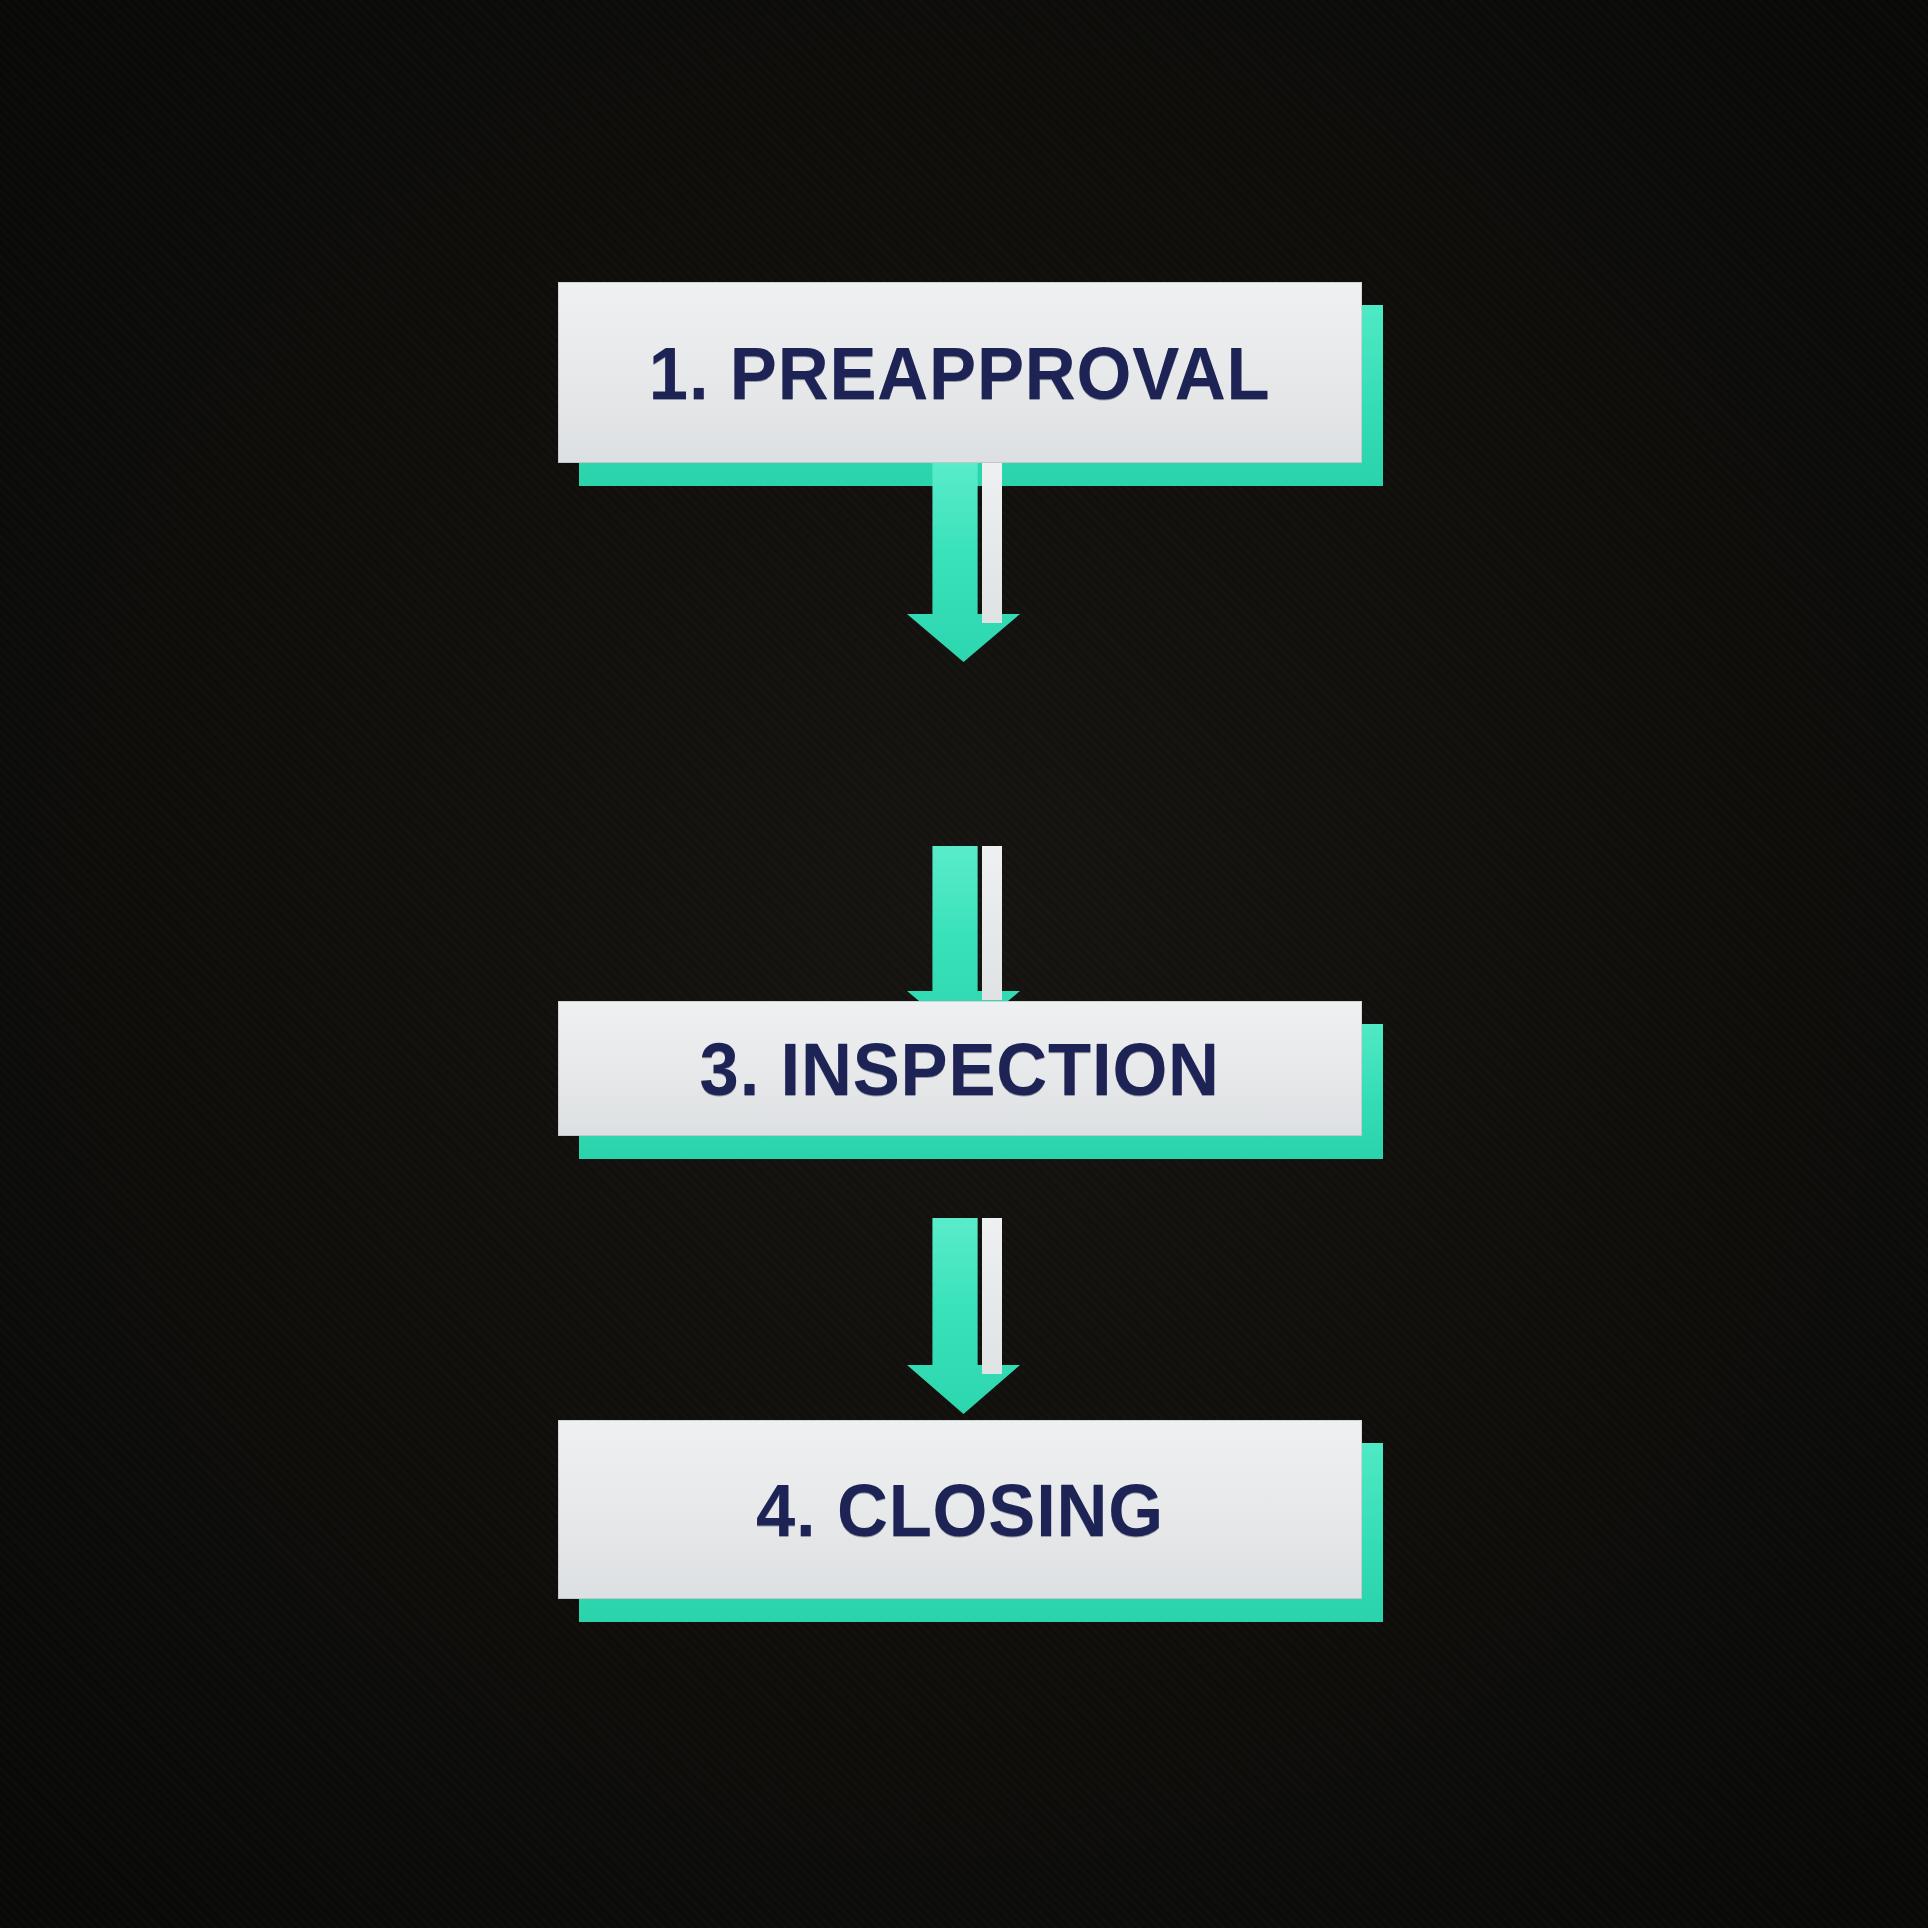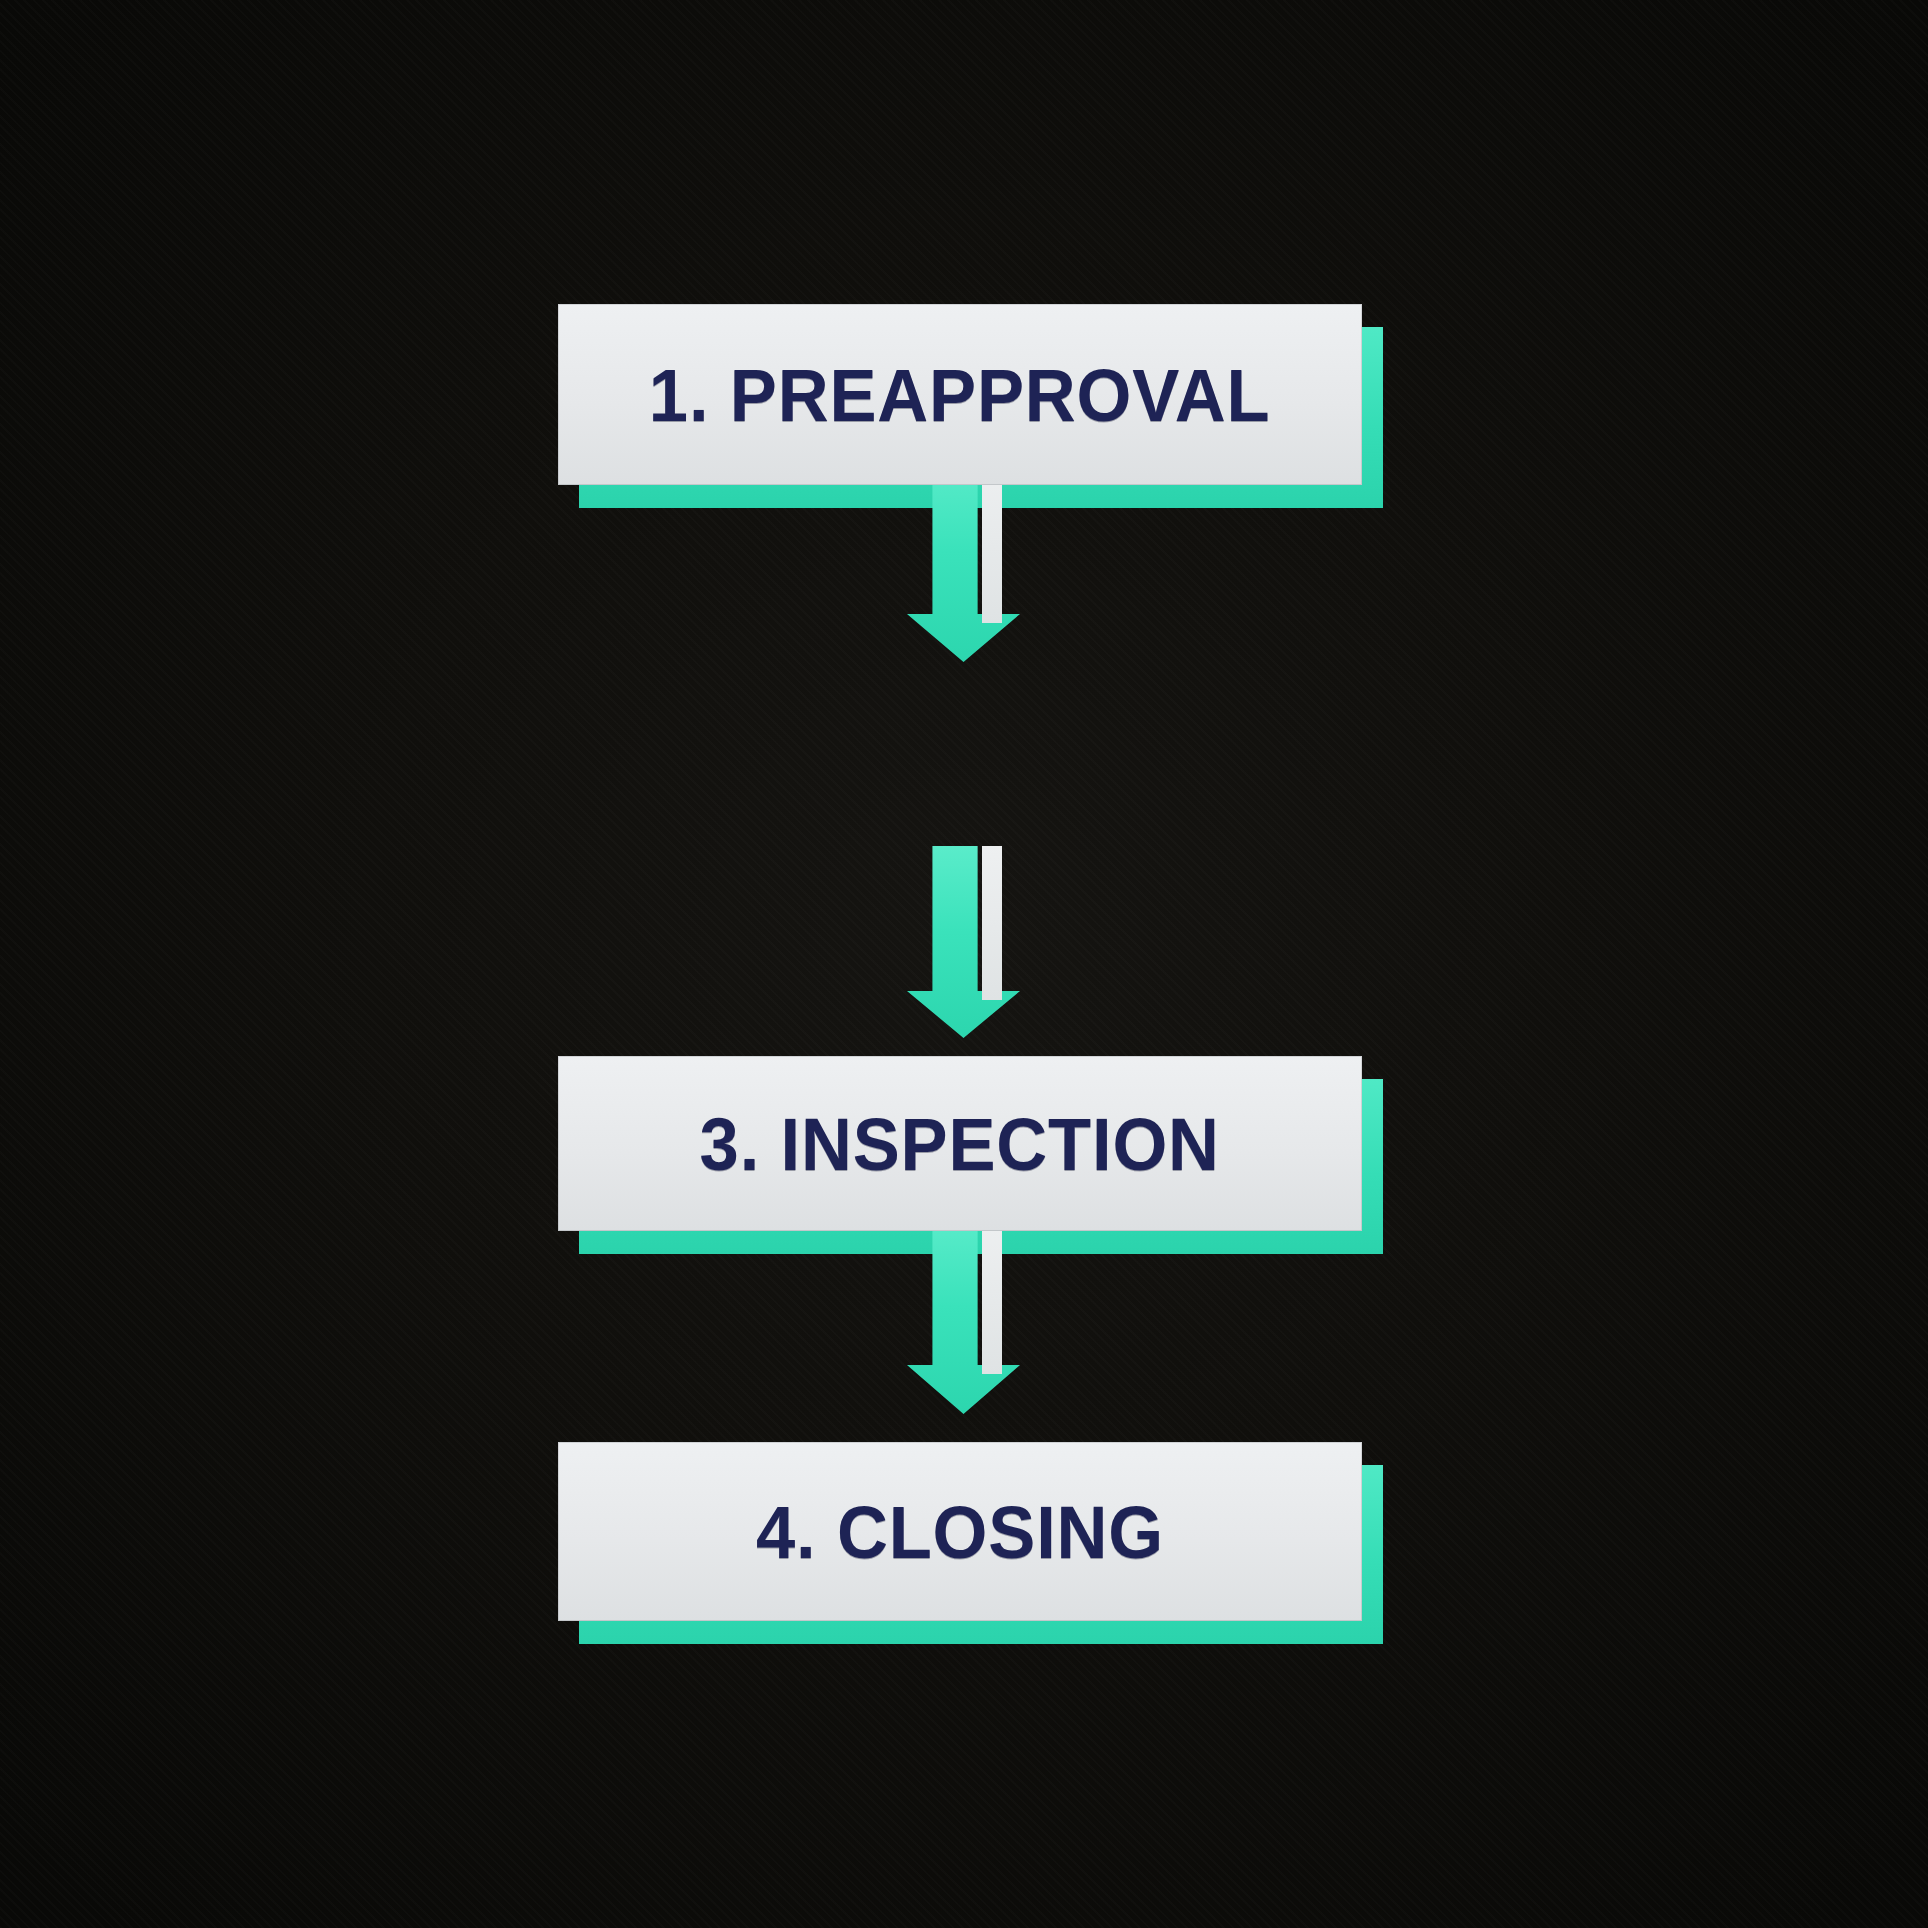--- a/index.html
+++ b/index.html
@@ -11,21 +11,21 @@
     font-family: "Liberation Sans", sans-serif;
   }
   .stage {
     position: relative;
     width: 1928px;
     height: 1928px;
     background:
       repeating-linear-gradient(45deg, rgba(255,255,255,0.015) 0 1.9px, rgba(0,0,0,0) 1.9px 6.6px),
       radial-gradient(ellipse 1318px 1318px at 50% 48%, #151411 0%, #100f0c 45%, #090907 100%);
   }
-  .step-box { position: absolute; left: 558px; width: 804px; margin-top: 22px; }
+  .step-box { position: absolute; left: 558px; width: 804px; }
   .box-shadow {
     position: absolute;
     left: 21px; top: 22.6px;
     width: 100%; height: 100%;
     background: linear-gradient(180deg, #4fe9c5 0%, #35ddb6 55%, #2bd3ac 100%);
     z-index: 1;
   }
   .box-face {
     position: absolute;
     left: 0; top: 0;
@@ -73,21 +73,21 @@
     </div>
   </div>
 
   <div class="arrow-strip" style="top:461px; height:162px;"></div>
   <div class="arrow-teal" style="top:461px; height:201px; clip-path: polygon(22.5% 0, 62.5% 0, 62.5% 76.1%, 100% 76.1%, 50% 100%, 0 76.1%, 22.5% 76.1%);"></div>
 
 
   <div class="arrow-strip" style="top:846px; height:154px;"></div>
   <div class="arrow-teal" style="top:846px; height:192px; clip-path: polygon(22.5% 0, 62.5% 0, 62.5% 75.5%, 100% 75.5%, 50% 100%, 0 75.5%, 22.5% 75.5%);"></div>
 
-  <div class="step-box" style="top:1034px; height:175px;">
+  <div class="step-box" style="top:1001px; height:135px;">
     <div class="box-shadow"></div>
     <div class="box-face">
       <span class="step-label">3. INSPECTION</span>
     </div>
   </div>
 
   <div class="arrow-strip" style="top:1218px; height:156px;"></div>
   <div class="arrow-teal" style="top:1218px; height:196px; clip-path: polygon(22.5% 0, 62.5% 0, 62.5% 75.0%, 100% 75.0%, 50% 100%, 0 75.0%, 22.5% 75.0%);"></div>
 
   <div class="step-box" style="top:1420px; height:179px;">

